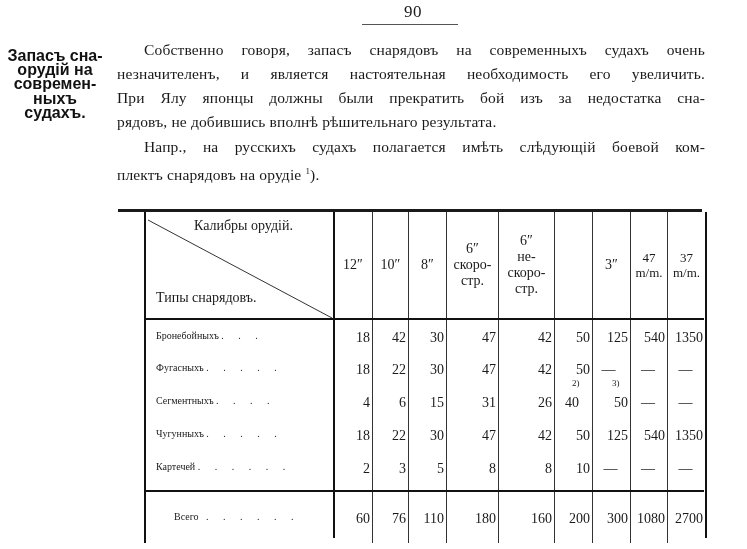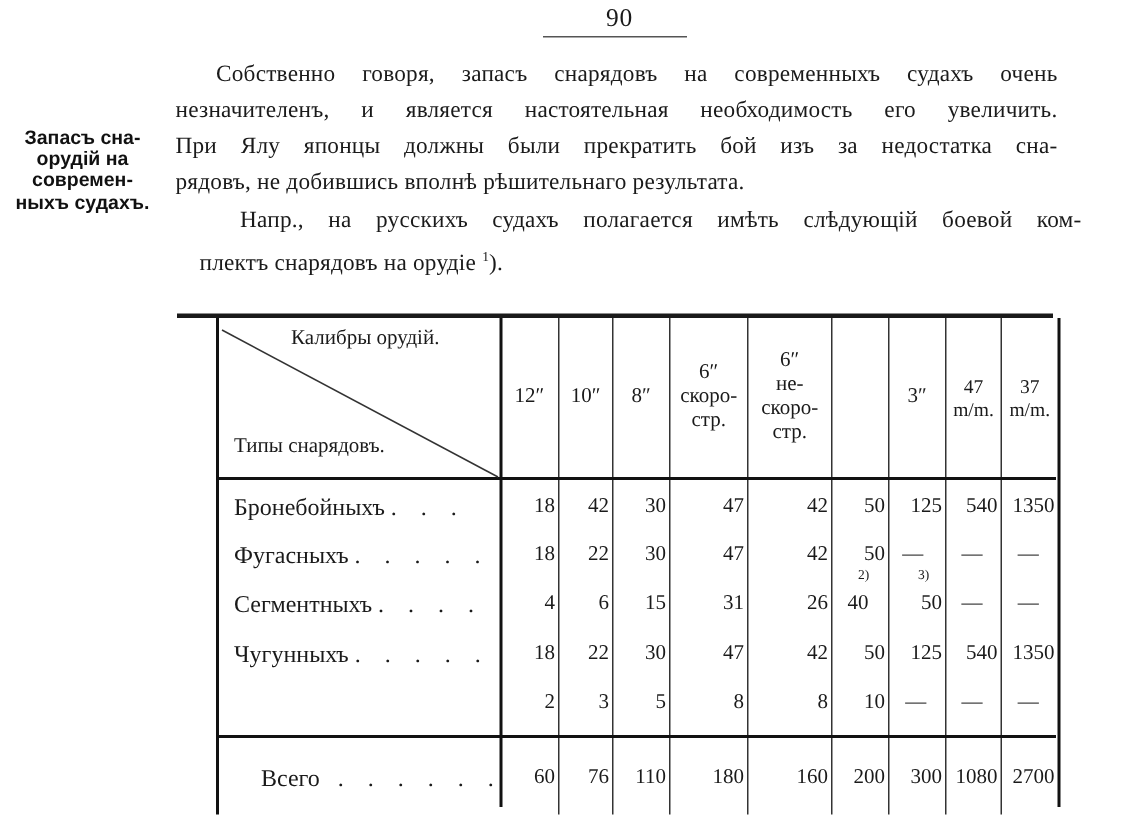--- a/index.html
+++ b/index.html
@@ -11,21 +11,21 @@
   .page-number {
     position: absolute; left: 393px; top: 2px; width: 40px; text-align: center;
     font-size: 17px; font-family: "Liberation Serif", serif; letter-spacing: 0.5px;
   }
   .page-rule {
     position: absolute; left: 362px; top: 24px; width: 96px; height: 1px; background: #555;
   }
   .sidenote {
     position: absolute; left: 2px; top: 49px; width: 106px;
     font-family: "Liberation Sans", sans-serif; font-weight: bold;
-    font-size: 13px; line-height: 14.2px; text-align: center; color: #111; margin-top: 36px;
+    font-size: 16px; line-height: 14.2px; text-align: center; color: #111;
   }
   .para {
     position: absolute; left: 117px; width: 588px;
     font-family: "Liberation Serif", serif; font-size: 15.5px; line-height: 24px;
     color: #1a1a1a; text-align: justify; letter-spacing: 0.15px;
   }
   .para .line { display: block; white-space: nowrap; }
   .para .line.just { text-align: justify; text-align-last: justify; white-space: normal; }
   .indent { padding-left: 27px; }
   sup.fn { font-size: 9px; vertical-align: 6px; }
@@ -42,21 +42,21 @@
   .hdr {
     position: absolute; top: 0; height: 105px; display: flex; align-items: center;
     justify-content: center; text-align: center;
     font-family: "Liberation Serif", serif; font-size: 14px; line-height: 16px;
   }
   .hdr.small { font-size: 13px; line-height: 15px; }
   .corner-top { position: absolute; left: 50px; top: 6px; font-family: "Liberation Serif", serif; font-size: 14px; }
   .corner-bottom { position: absolute; left: 12px; top: 78px; font-family: "Liberation Serif", serif; font-size: 14px; }
   .row-label {
     position: absolute; left: 12px; width: 170px; font-family: "Liberation Serif", serif;
-    font-size: 16px; white-space: nowrap; overflow: hidden;
+    font-size: 10px; white-space: nowrap; overflow: hidden;
   }
   .row-label .dots { letter-spacing: 6px; }
   .num {
     position: absolute; text-align: right; font-family: "Liberation Serif", serif; font-size: 14px;
     padding-right: 2px; box-sizing: border-box;
   }
   .fnm { position: absolute; font-size: 9px; font-family: "Liberation Serif", serif; }
 </style>
 </head>
 <body>
@@ -71,21 +71,21 @@
   <div>ныхъ судахъ.</div>
 </div>
 
 <div class="para" style="top:38px;">
   <span class="line just indent">Собственно говоря, запасъ снарядовъ на современныхъ судахъ очень</span>
   <span class="line just">незначителенъ, и является настоятельная необходимость его увеличить.</span>
   <span class="line just">При Ялу японцы должны были прекратить бой изъ за недостатка сна-</span>
   <span class="line">рядовъ, не добившись вполнѣ рѣшительнаго результата.</span>
 </div>
 
-<div class="para" style="top:135px;margin-left:16px;">
+<div class="para" style="top:135px;">
   <span class="line just indent">Напр., на русскихъ судахъ полагается имѣть слѣдующій боевой ком-</span>
   <span class="line">
     <span>плектъ снарядовъ на орудіе</span>
     <sup class="fn">1</sup><span>).</span>
   </span>
 </div>
 
 <div class="table-top-rule"></div>
 
 <div class="table-wrap">
@@ -192,20 +192,21 @@
     <div class="num" style="left:265px; width:37px;">30</div>
     <div class="num" style="left:303px; width:51px;">47</div>
     <div class="num" style="left:355px; width:55px;">42</div>
     <div class="num" style="left:411px; width:37px;">50</div>
     <div class="num" style="left:449px; width:37px;">125</div>
     <div class="num" style="left:487px; width:36px;">540</div>
     <div class="num" style="left:524px; width:37px;">1350</div>
   </div>
 
   <div style="position:absolute; left:0; top:249px; width:562px; height:20px;">
+    <div class="row-label"><span>Картечей</span> <span class="dots">. . . . . .</span></div>
     <div class="num" style="left:190px; width:38px;">2</div>
     <div class="num" style="left:229px; width:35px;">3</div>
     <div class="num" style="left:265px; width:37px;">5</div>
     <div class="num" style="left:303px; width:51px;">8</div>
     <div class="num" style="left:355px; width:55px;">8</div>
     <div class="num" style="left:411px; width:37px;">10</div>
     <div class="num" style="left:449px; width:37px; text-align:center;">—</div>
     <div class="num" style="left:487px; width:36px; text-align:center;">—</div>
     <div class="num" style="left:524px; width:37px; text-align:center;">—</div>
   </div>

